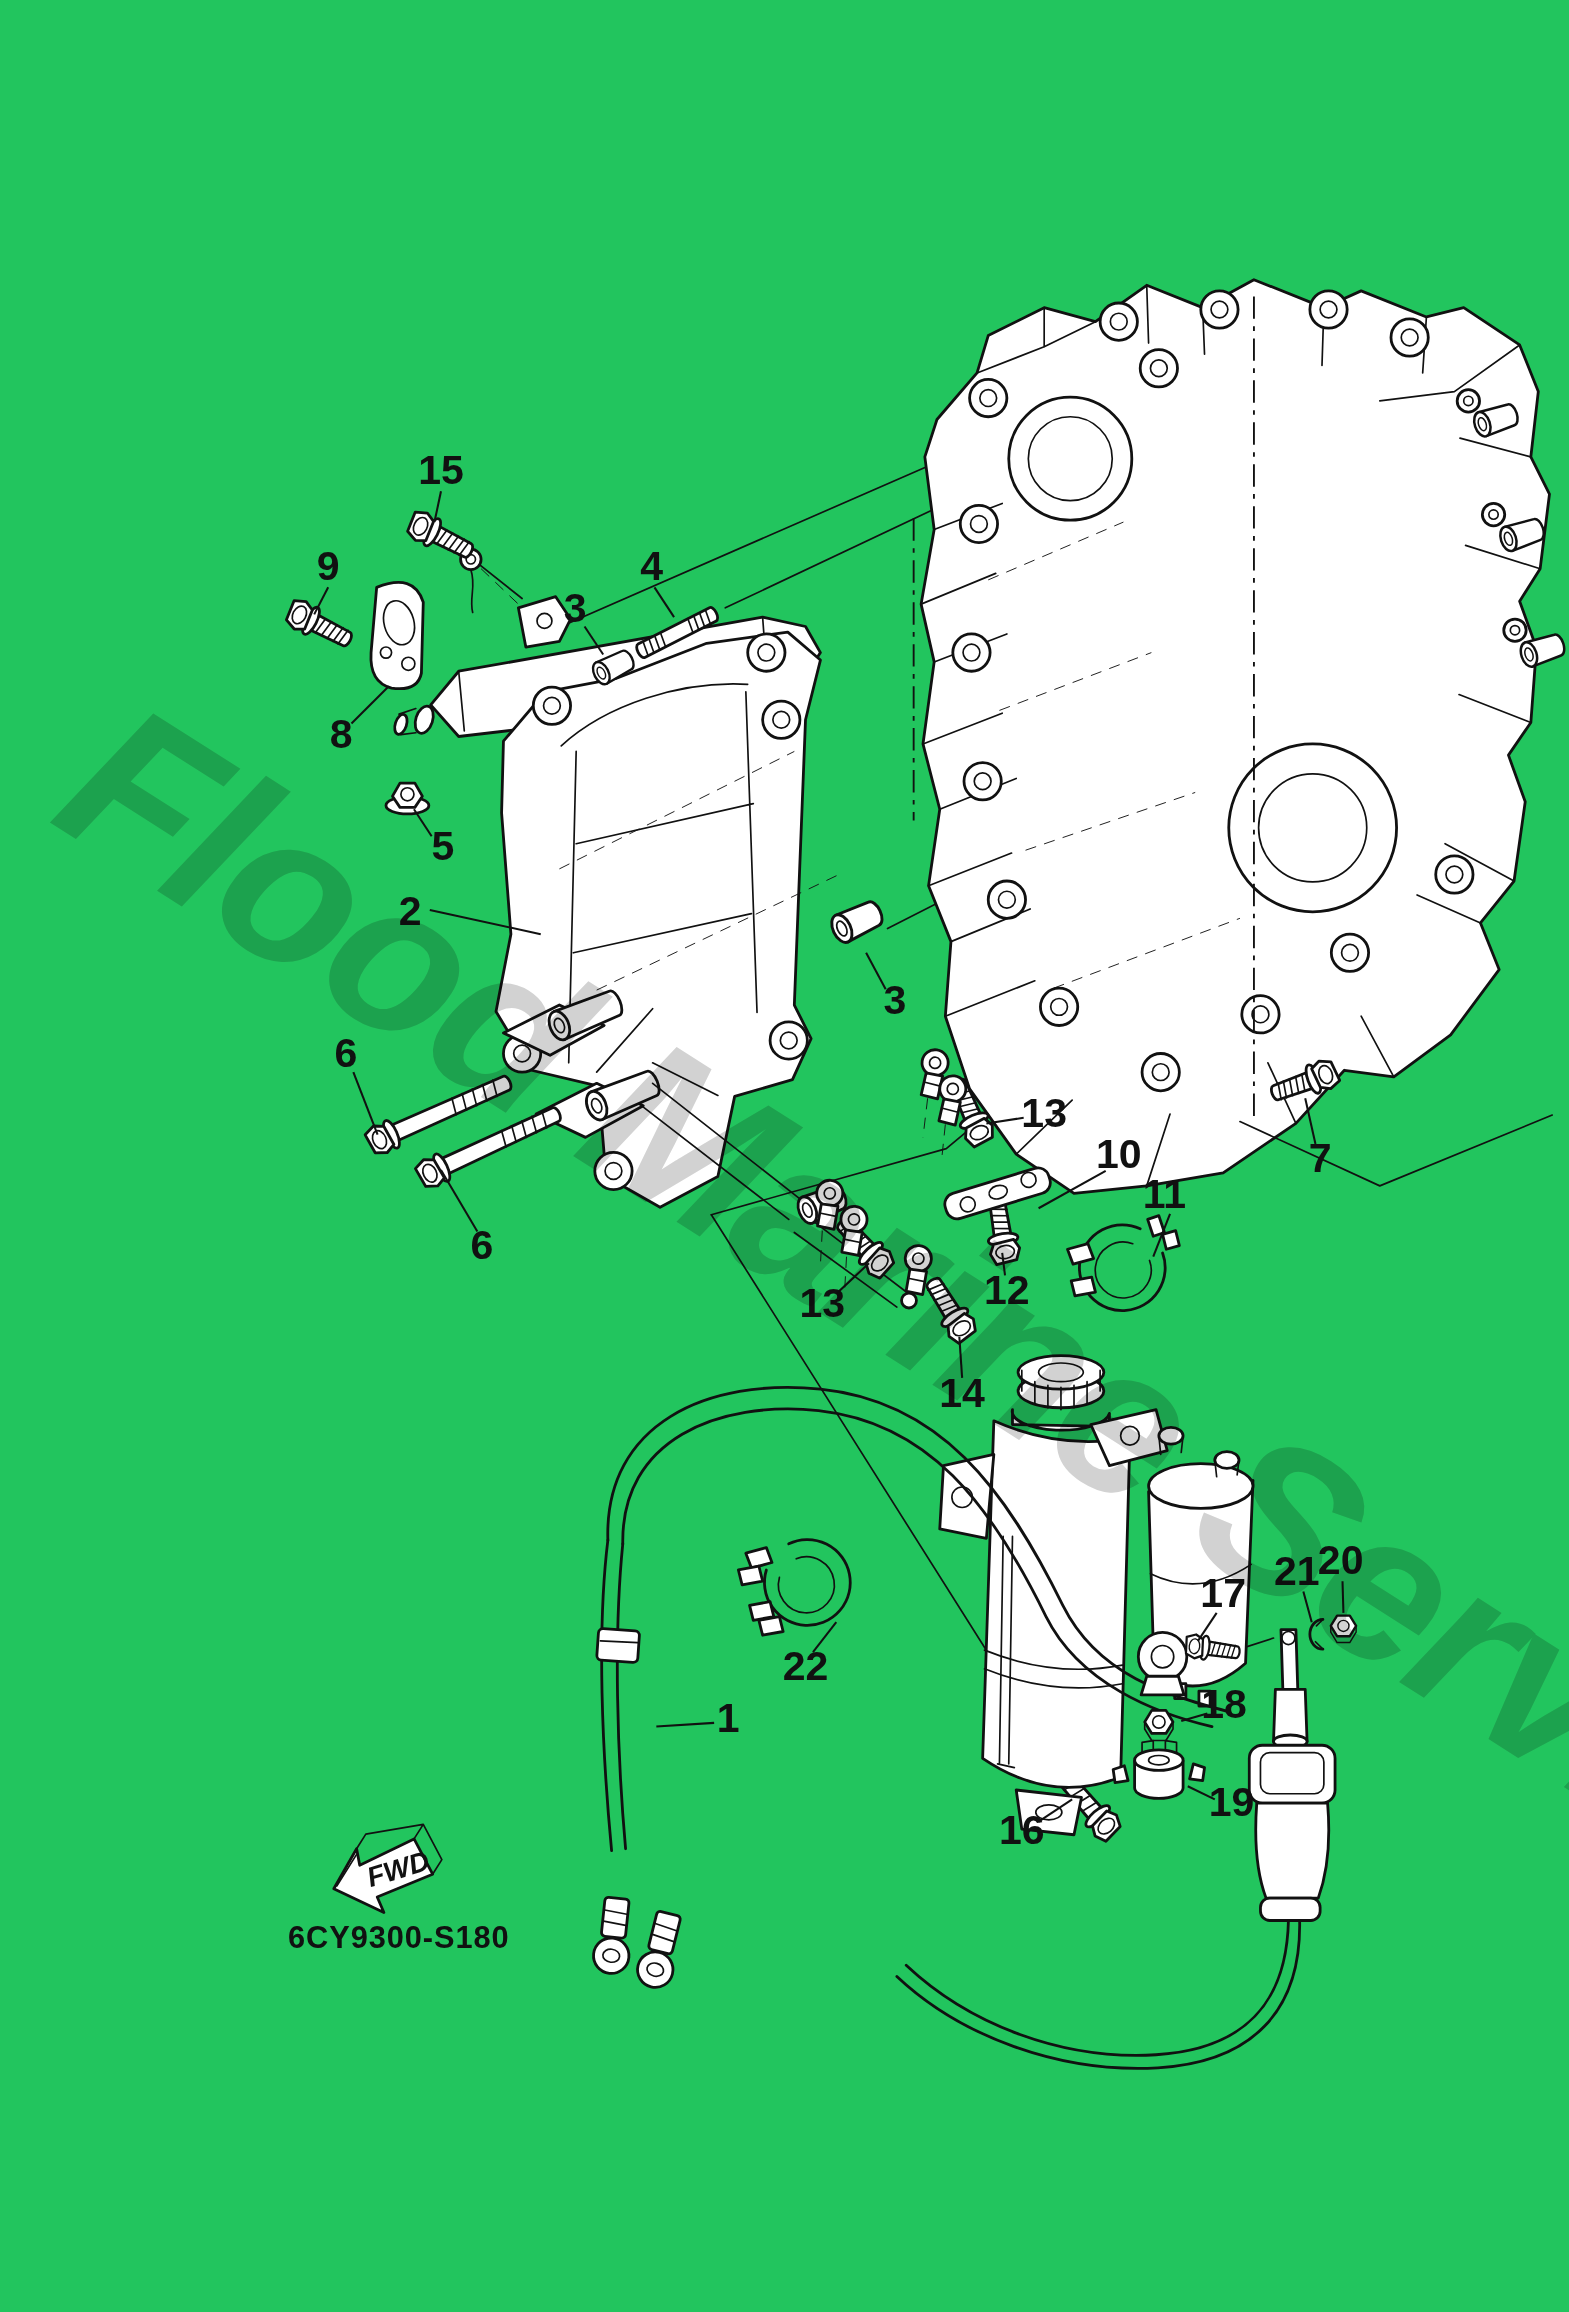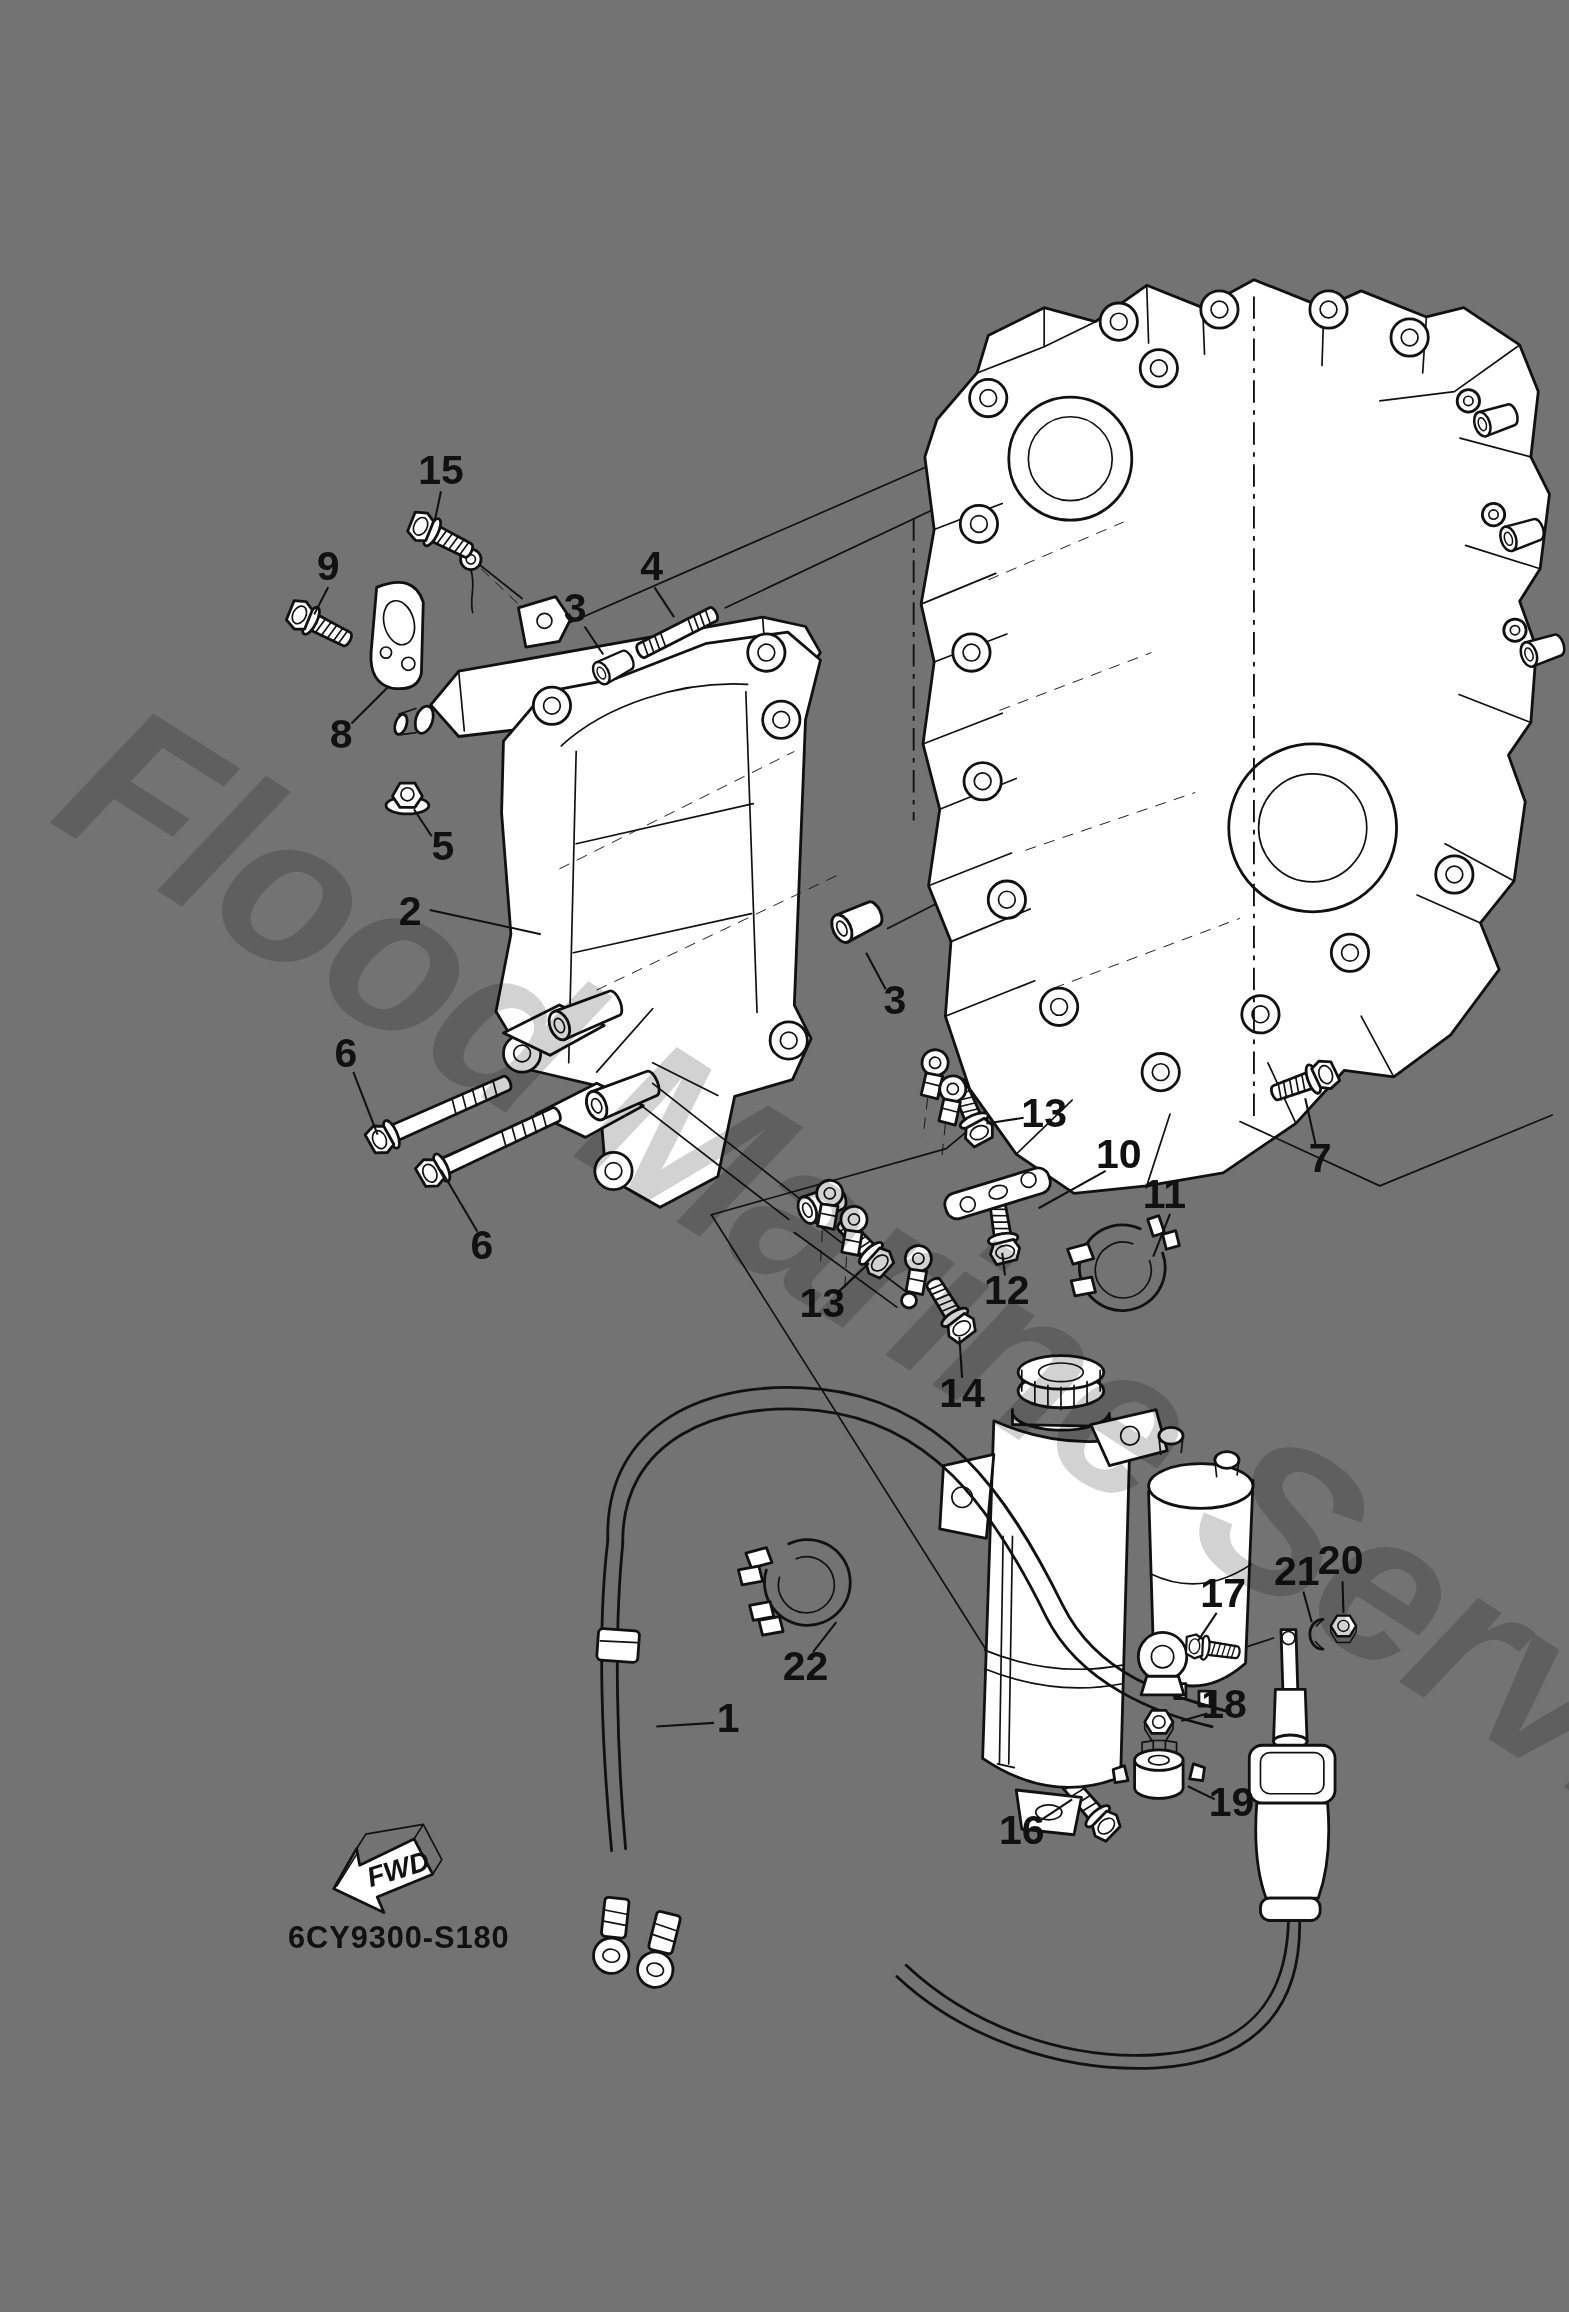--- a/index.html
+++ b/index.html
@@ -1,16 +1,16 @@
 <!DOCTYPE html>
 <html style="font-size:15px"><head>
 <meta charset="utf-8">
 <style>
   html,body{margin:0;padding:0;background:#ffffff;}
-  .page{position:relative;width:1570px;height:2313px;background:#737373;overflow:hidden;font-family:"Liberation Sans",sans-serif;}
+  .page{position:relative;width:1570px;height:2313px;background:#22c55e;overflow:hidden;font-family:"Liberation Sans",sans-serif;}
   svg{display:block;width:1570px;height:2313px;}
   svg *{vector-effect:none;}
   .ln{stroke:#111111;fill:none;stroke-width:3;stroke-linecap:round;stroke-linejoin:round;}
   .thin{stroke:#111111;fill:none;stroke-width:1.8;stroke-linecap:round;stroke-linejoin:round;}
   .fillw{fill:#ffffff;stroke:#111111;stroke-width:3;stroke-linejoin:round;}
   .dash{stroke:#111111;fill:none;stroke-width:2；stroke-width:2;stroke-dasharray:12 9;}
   .dashdot{stroke:#111111;fill:none;stroke-width:2;stroke-dasharray:24 8 5 8;}
   .leader{stroke:#111111;stroke-width:2.2;}
   .callout{font-family:"Liberation Sans",sans-serif;font-weight:700;font-size:44px;fill:#111111;text-anchor:middle;dominant-baseline:middle;}
   .code-text{font-family:"Liberation Sans",sans-serif;font-weight:700;font-size:33px;fill:#111111;letter-spacing:1px;}

